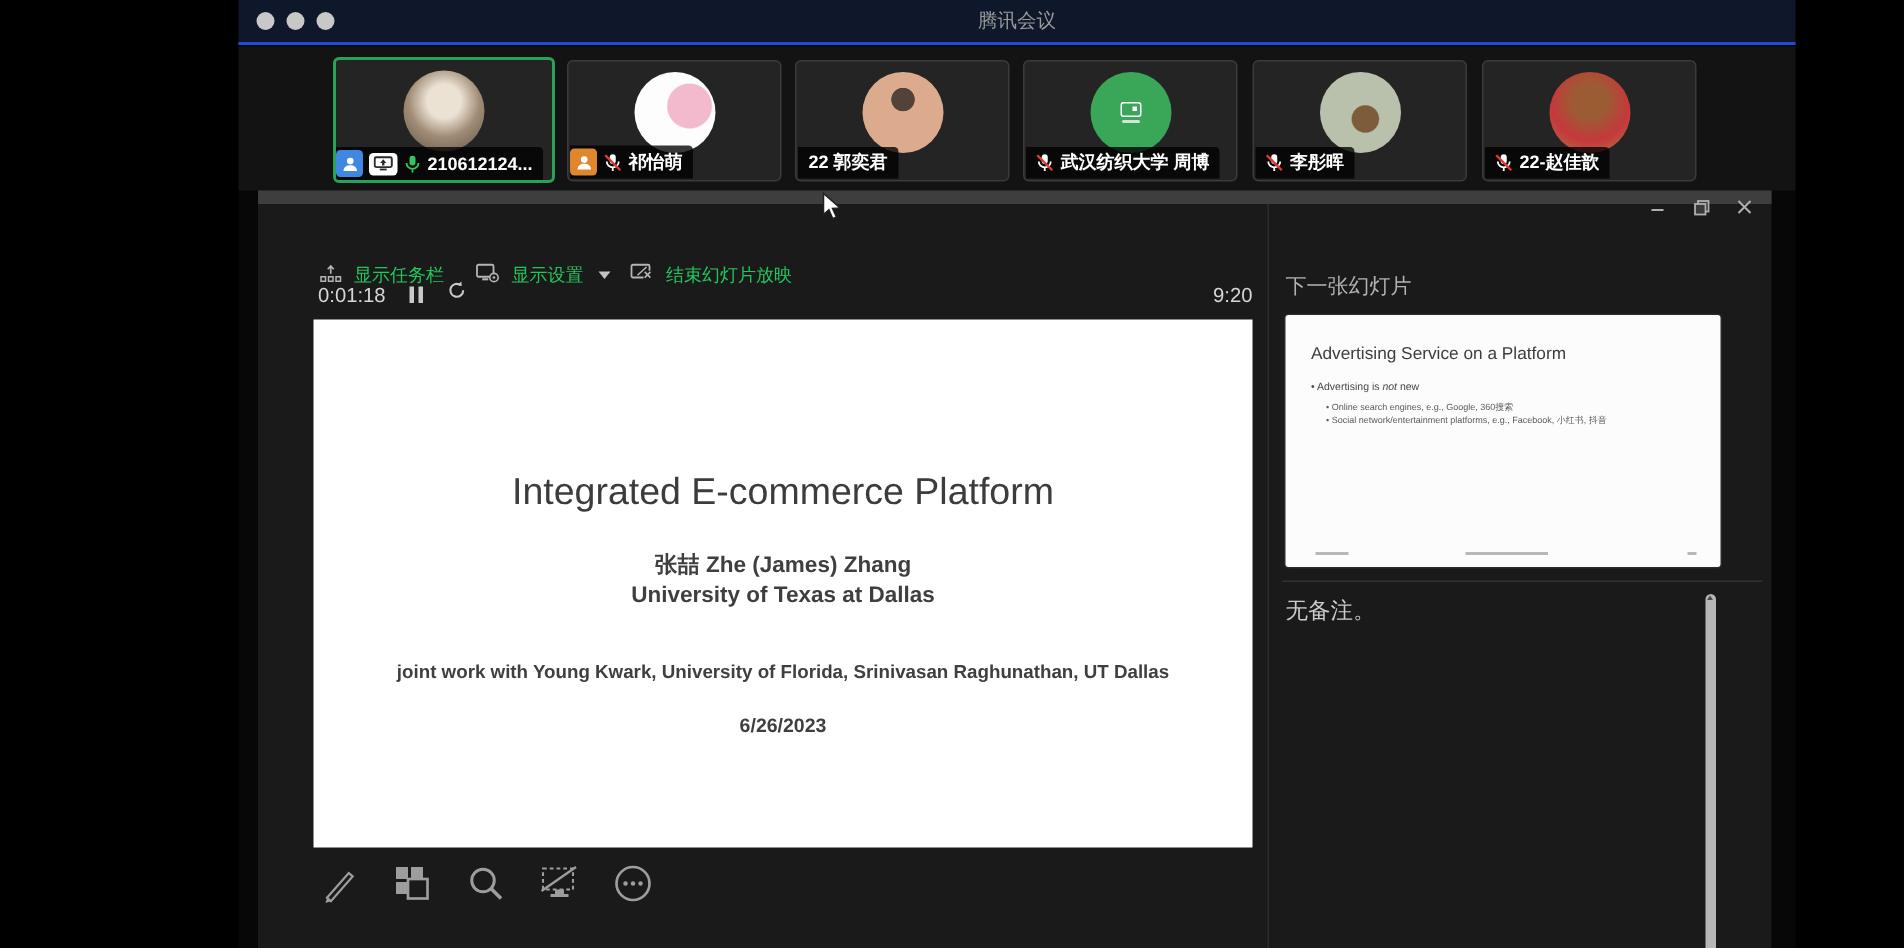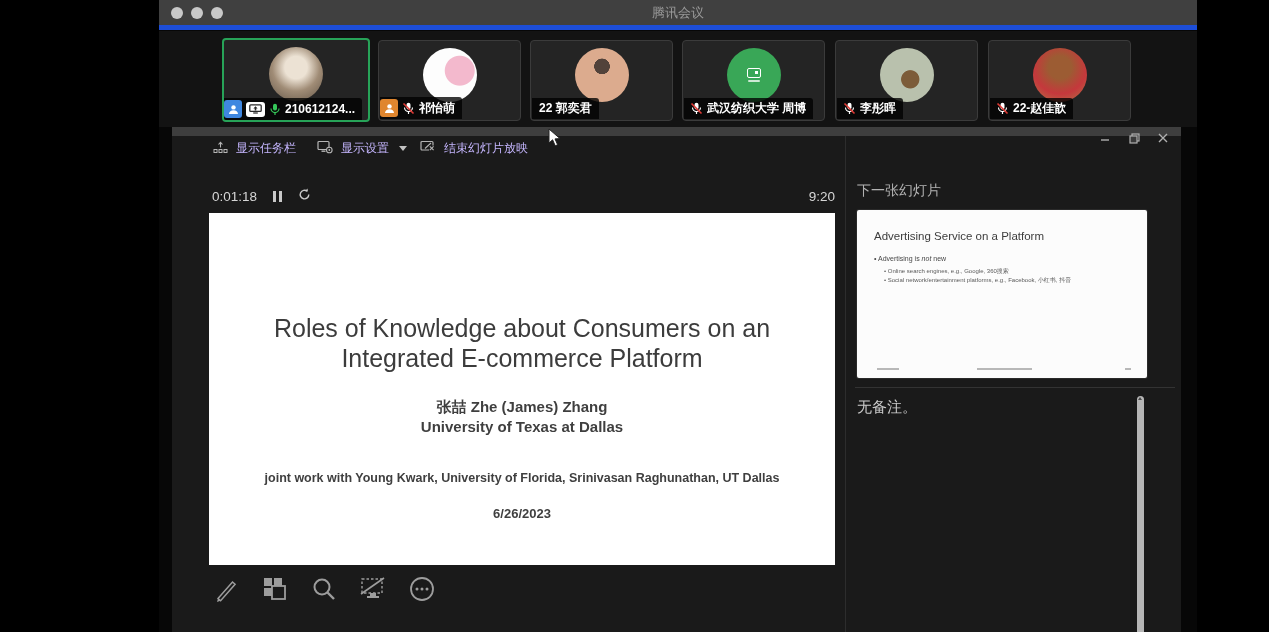--- a/index.html
+++ b/index.html
@@ -3,21 +3,21 @@
 <meta charset="utf-8">
 <style>
   * { margin:0; padding:0; box-sizing:border-box; }
   html,body { background:#000; }
   body { font-family:"Liberation Sans","DejaVu Sans",sans-serif; }
   .screen { position:relative; width:1269px; height:632px; background:#000; overflow:hidden; }
 
   
   .meeting-window { position:absolute; left:159px; top:0; width:1038px; height:632px; background:#070707; }
 
-  .titlebar { position:absolute; left:0; top:0; width:100%; height:30px; background:#404040; border-bottom:5px solid #1d4ed8; display:flex; align-items:center; }
+  .titlebar { position:absolute; left:0; top:0; width:100%; height:30px; background:#0f172a; border-bottom:2px solid #1d4ed8; display:flex; align-items:center; }
   .traffic { display:flex; gap:8px; margin-left:12px; }
   .traffic span { width:12px; height:12px; border-radius:50%; background:#c8c8c8; display:block; }
   .titlebar-title { position:absolute; left:0; right:0; text-align:center; font-size:13px; color:#9a9a9a; }
 
   
   .strip { position:absolute; left:0; top:31px; width:100%; height:96px; background:#131313; }
   .tile { position:absolute; top:9px; width:143px; height:81px; background:#242424; border:1px solid #3b3b3b; border-radius:4px; overflow:hidden; }
   .tile.active { border:2px solid #27a358; width:148px; top:7px; height:84px; }
   .avatar { position:absolute; left:50%; top:7px; transform:translateX(-50%); width:54px; height:54px; border-radius:50%; }
   .av1 { background:radial-gradient(circle at 50% 38%, #ece2d4 0 26%, #a08c76 55%, #5f5244 100%); }
@@ -39,21 +39,21 @@
   .share-ic { width:19px; height:15px; background:#fff; border-radius:3px; display:flex; align-items:center; justify-content:center; flex:0 0 auto; }
   .icon-svg { display:block; }
 
   
   .pp-window { position:absolute; left:13px; top:127px; width:1009px; height:505px; background:#1a1a1a; }
   .pp-titlestrip { position:absolute; left:0; top:0; width:100%; height:9px; background:#3e3e3e; }
   .pp-controls { position:absolute; right:12px; top:5px; display:flex; gap:17px; align-items:center; }
   .pp-controls .wbtn { width:12px; height:12px; display:flex; align-items:center; justify-content:center; }
 
   .pp-toolbar { position:absolute; left:0; top:13px; width:660px; height:24px; }
-  .tb-item { position:absolute; display:flex; align-items:center; gap:8px; color:#c4b5fd; font-size:12px; }
+  .tb-item { position:absolute; display:flex; align-items:center; gap:8px; color:#22c55e; font-size:12px;margin-top:35px; }
   .tb-item .tb-label { white-space:nowrap; }
   .dd-arrow { width:0; height:0; border-left:4px solid transparent; border-right:4px solid transparent; border-top:5px solid #c2c2c2; margin-left:2px; }
 
   .timer-row { position:absolute; left:40px; top:60px; width:623px; display:flex; align-items:center; }
   .timer-elapsed { color:#d6d6d6; font-size:13.5px; }
   .pause-ic { display:flex; gap:3px; margin-left:16px; }
   .pause-ic i { width:3px; height:11px; background:#c9c9c9; display:block; }
   .reload-ic { margin-left:16px; }
   .clock { margin-left:auto; color:#d6d6d6; font-size:13.5px; }
 
@@ -281,21 +281,20 @@
           <svg width="13" height="13" viewBox="0 0 13 13">
               <path d="M10.8 6.5 a4.3 4.3 0 1 1 -1.6 -3.3" fill="none" stroke="#c9c9c9" stroke-width="1.4"></path>
               <path d="M9.6 0.6 L9.8 3.6 L6.9 3.0 Z" fill="#c9c9c9"></path>
             </svg>
         </span>
         <span class="clock">9:20</span>
       </div>
 
       <div class="slide">
         <div class="slide-title">
-          <div>Roles of Knowledge about Consumers on an</div>
           <div>Integrated E-commerce Platform</div>
         </div>
         <div class="slide-author">
           <div>张喆 Zhe (James) Zhang</div>
           <div>University of Texas at Dallas</div>
         </div>
         <div class="slide-credits">joint work with Young Kwark, University of Florida, Srinivasan Raghunathan, UT Dallas</div>
         <div class="slide-date">6/26/2023</div>
       </div>
 

